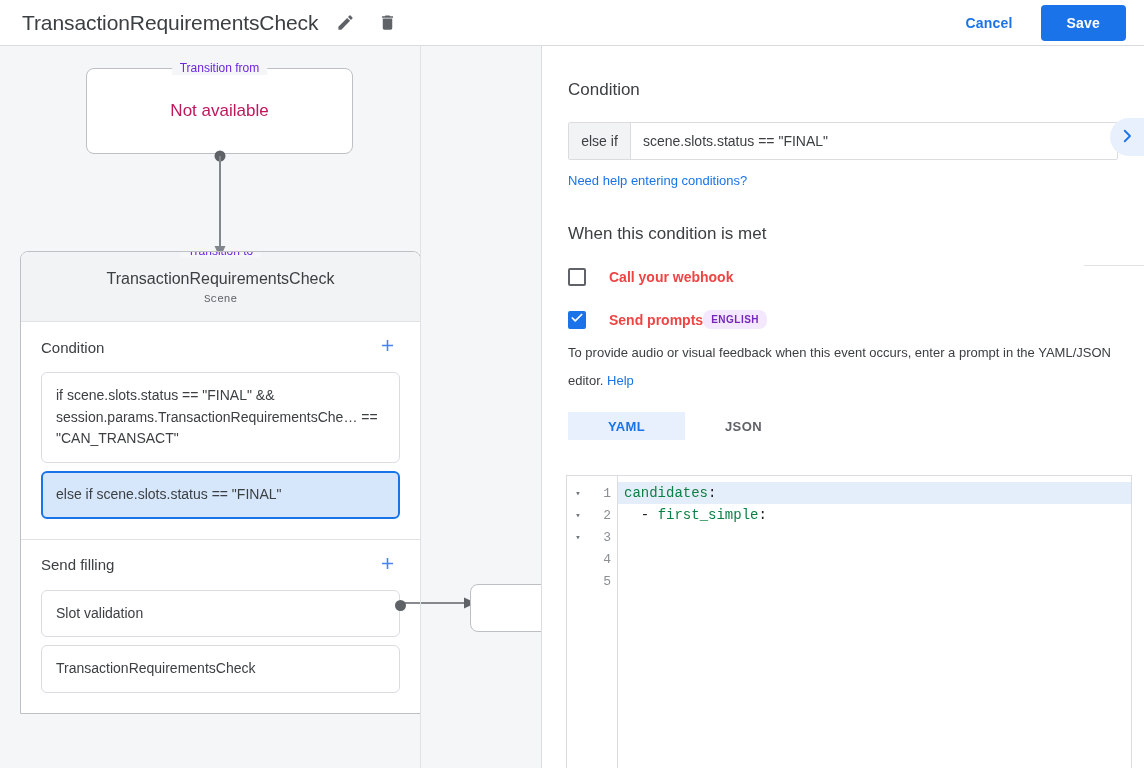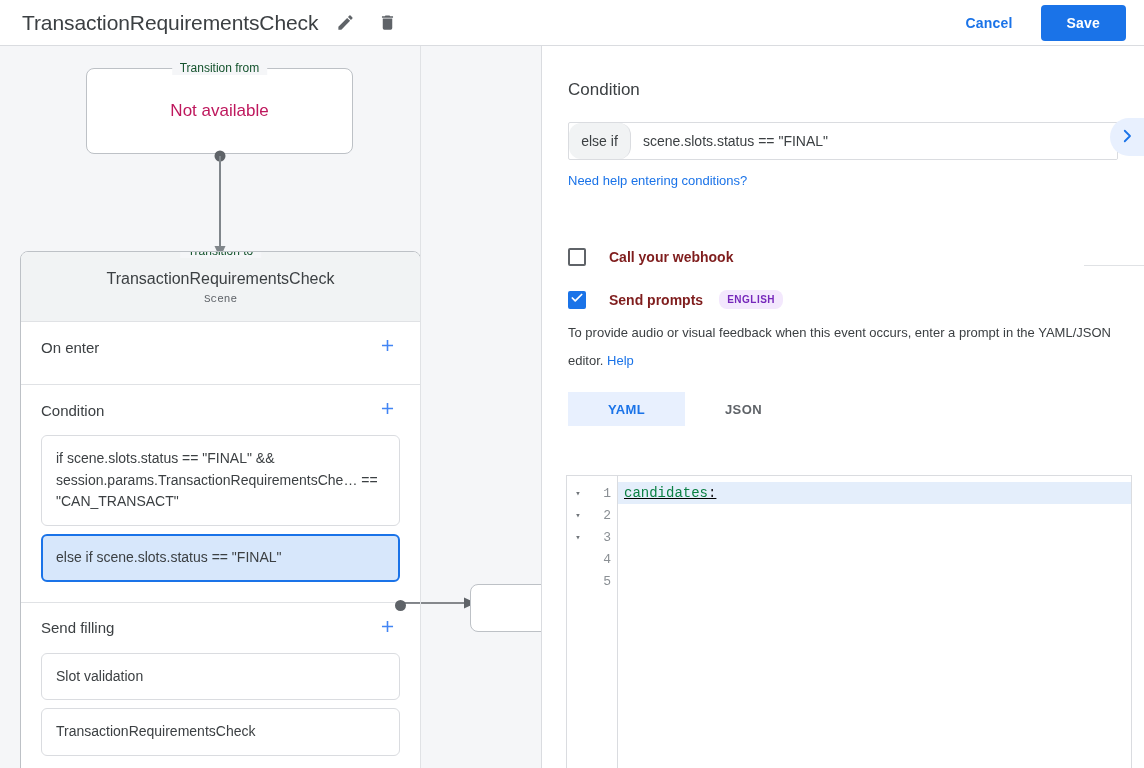--- a/index.html
+++ b/index.html
@@ -58,21 +58,21 @@
   
   .node {
     position: absolute;
     border: 1px solid #bdc1c6;
     border-radius: 8px;
     background: #fff;
   }
   .node-legend {
     position: absolute; top: -8px; left: 50%; transform: translateX(-50%);
     background: #f5f6f8; padding: 0 8px;
-    font-size: 12px; color: #14532d; white-space: nowrap;
+    font-size: 12px; color: #6d28d9; white-space: nowrap;
   }
 
   #node-from {
     left: 86px; top: 22px; width: 267px; height: 86px;
     display: flex; align-items: center; justify-content: center;
   }
   #node-from .node-body { font-size: 17px; color: #be185d; }
 
   .connector {
     position: absolute; left: 213px; top: 104px; width: 14px; height: 110px;
@@ -139,55 +139,55 @@
     cursor: pointer; border: none;
   }
 
   .cond-row {
     display: flex; border: 1px solid #dadce0; border-radius: 2px;
     height: 38px; margin-top: 22px; overflow: hidden;
   }
   .cond-prefix {
     background: #f1f3f4; border-right: 1px solid #dadce0;
     display: flex; align-items: center; justify-content: center;
-    width: 62px; font-size: 14px; color: #3c4043; flex: none; border-radius: 12px;
+    width: 62px; font-size: 14px; color: #3c4043; flex: none;
   }
   .cond-input {
     flex: 1; border: none; outline: none; padding: 0 12px;
     font-size: 14px; color: #3c4043;
     font-family: "Liberation Sans", sans-serif; background: #fff;
   }
   .link {
     display: inline-block; margin-top: 13px;
     font-size: 13px; color: #1a73e8; text-decoration: none; cursor: pointer;
   }
 
   .cbrow { display: flex; align-items: center; margin-top: 24px; }
   .cb {
     width: 18px; height: 18px; border: 2px solid #5f6368; border-radius: 2px;
     flex: none; cursor: pointer; background: #fff;
   }
   .cb.checked {
     background: #1a73e8; border-color: #1a73e8;
     display: flex; align-items: center; justify-content: center;
   }
-  .cb-label { margin-left: 23px; font-size: 14px; color: #7f1d1d; font-weight: bold; }
+  .cb-label { margin-left: 23px; font-size: 14px; color: #ef4444; font-weight: bold; }
   .badge {
-    margin-left: 16px; background: #f3e8fd; color: #7627bb;
+    background: #f3e8fd; color: #7627bb;
     font-size: 10px; font-weight: bold; letter-spacing: .5px;
     padding: 4px 8px; border-radius: 8px;
   }
   .helptext {
     margin-top: 14px; font-size: 13px; color: #3c4043; line-height: 1.5;
     max-width: 556px;
   }
 
   .tabs { display: flex; margin-top: 22px; }
   .tab {
-    width: 117px; height: 34px; display: flex; align-items: center;
+    width: 117px; height: 28px; display: flex; align-items: center;
     justify-content: center; font-size: 13px; font-weight: bold;
     letter-spacing: .4px; cursor: pointer; border: none; background: transparent;
     color: #5f6368;
   }
   .tab.active { background: #e8f0fe; color: #1a73e8; }
 
   .editor {
     position: absolute; left: 566px; top: 475px; width: 566px; height: 293px;
     border: 1px solid #dadce0; border-bottom: none;
     background: #fff; overflow: hidden; display: flex;
@@ -196,21 +196,21 @@
     width: 51px; flex: none; border-right: 1px solid #dadce0;
     background: #fff; padding-top: 6px;
   }
   .gline {
     height: 22px; display: flex; align-items: center;
     font-family: "Liberation Mono", monospace; font-size: 13px; color: #8a8f94;
   }
   .gfold { width: 22px; text-align: center; font-size: 9px; color: #70757a; }
   .gnum { width: 22px; text-align: right; }
   .code {
-    flex: 1; padding-top: 6px; position: relative; overflow: hidden; text-decoration: underline;
+    flex: 1; padding-top: 6px; position: relative; overflow: hidden;
   }
   .cline {
     height: 22px; line-height: 22px; white-space: pre;
     font-family: "Liberation Mono", monospace; font-size: 14px; color: #202124;
     padding-left: 6px;
   }
   .cline.hl { background: #e4eefb; }
   .tok-key { color: #0b8043; }
   .tok-plain { color: #202124; }
 </style>
@@ -258,32 +258,20 @@
   </div>
 
   <div class="node" id="node-to">
     <div class="node-legend">Transition to</div>
 
     <div class="node-head">
       <div class="node-head-title">TransactionRequirementsCheck</div>
       <div class="node-head-sub">Scene</div>
     </div>
 
-    <div class="section">
-      <div class="section-header">
-        <span class="section-title">On enter</span>
-        <button class="plus-btn">
-          <span>
-            <svg width="19" height="19" viewBox="0 0 24 24" fill="#4285f4">
-                <path d="M19 13h-6v6h-2v-6H5v-2h6V5h2v6h6v2z"></path>
-              </svg>
-          </span>
-        </button>
-      </div>
-    </div>
 
     <div class="section">
       <div class="section-header">
         <span class="section-title">Condition</span>
         <button class="plus-btn">
           <span>
             <svg width="19" height="19" viewBox="0 0 24 24" fill="#4285f4">
                 <path d="M19 13h-6v6h-2v-6H5v-2h6V5h2v6h6v2z"></path>
               </svg>
           </span>
@@ -339,20 +327,21 @@
       <div class="cond-prefix">else if</div>
       <input class="cond-input" type="text" value="scene.slots.status == &quot;FINAL&quot;" style="">
     </div>
 
     <a class="link">Need help entering conditions?</a>
   </div>
 
   <div class="rp-rule"></div>
 
   <div class="rp-section" style="padding-top:35px;">
+    <div class="rp-heading">When this condition is met</div>
 
     <div class="cbrow">
       <div class="cb"></div>
       <span class="cb-label">Call your webhook</span>
     </div>
 
     <div class="cbrow">
       <div class="cb checked">
         <span>
           <svg width="14" height="14" viewBox="0 0 24 24" fill="none" stroke="#fff" stroke-width="3" stroke-linecap="round" stroke-linejoin="round">
@@ -395,15 +384,16 @@
         <span class="gnum">4</span>
       </div>
     <div class="gline">
         <span class="gfold"></span>
         <span class="gnum">5</span>
       </div>
   </div>
 
   <div class="code">
     <div class="cline hl"><span></span><span></span><span class="tok-key">candidates</span><span class="tok-plain">:</span><span class="tok-plain"></span></div>
+    <div class="cline"><span>  </span><span>- </span><span class="tok-key">first_simple</span><span class="tok-plain">:</span><span class="tok-plain"></span></div>
     <div class="cline"><span></span></div>
   </div>
 </div>
 
 </body></html>

